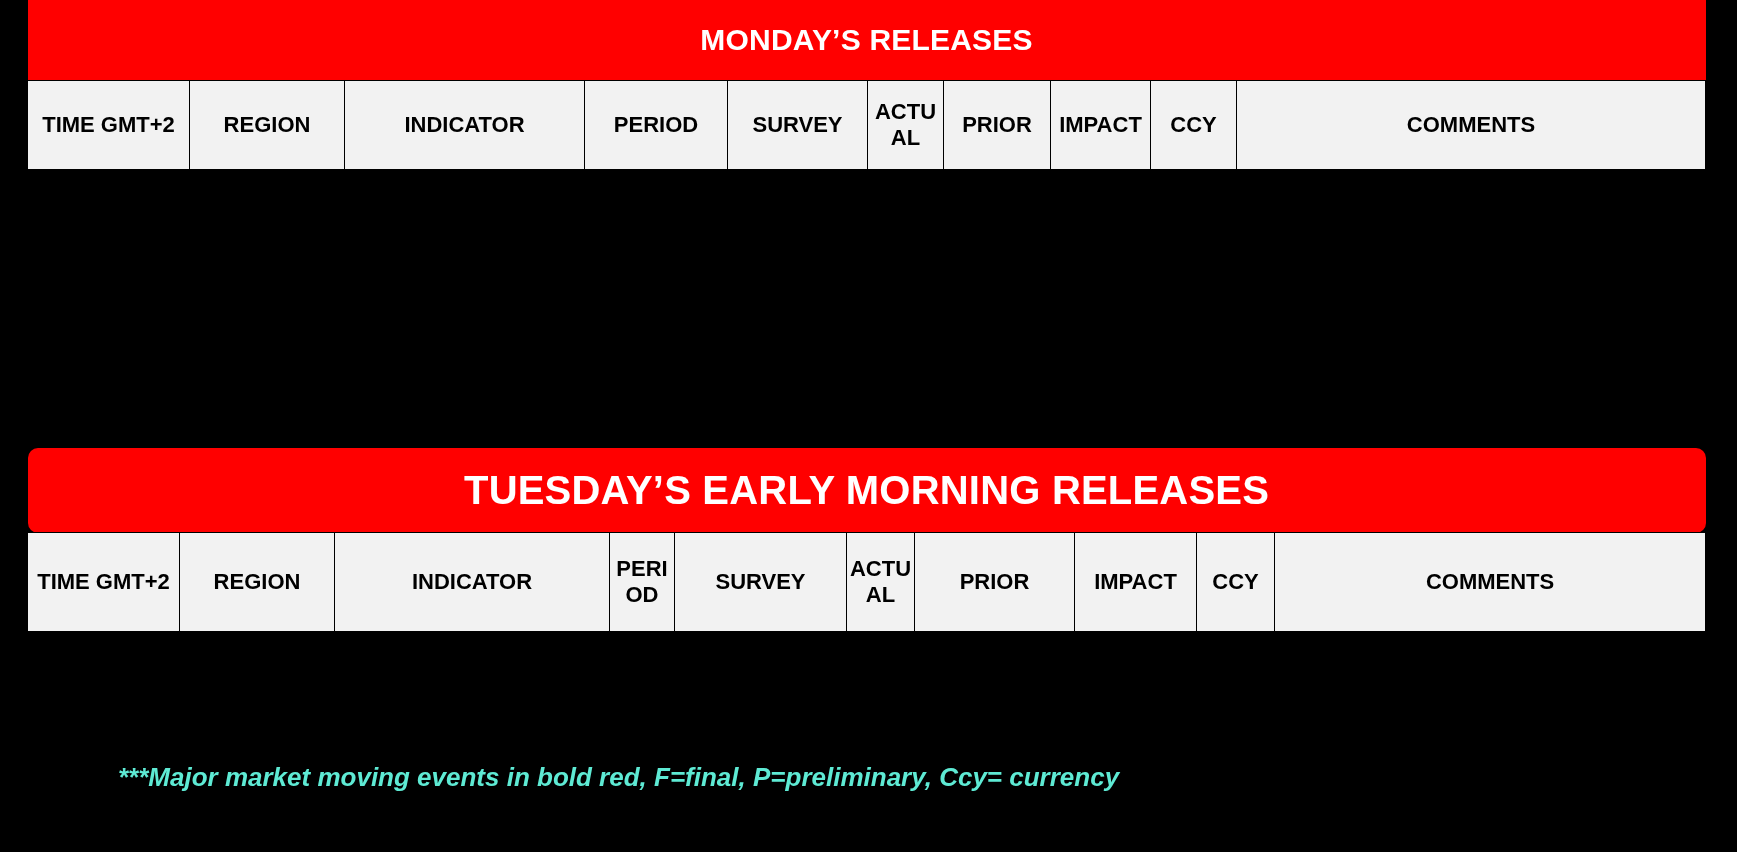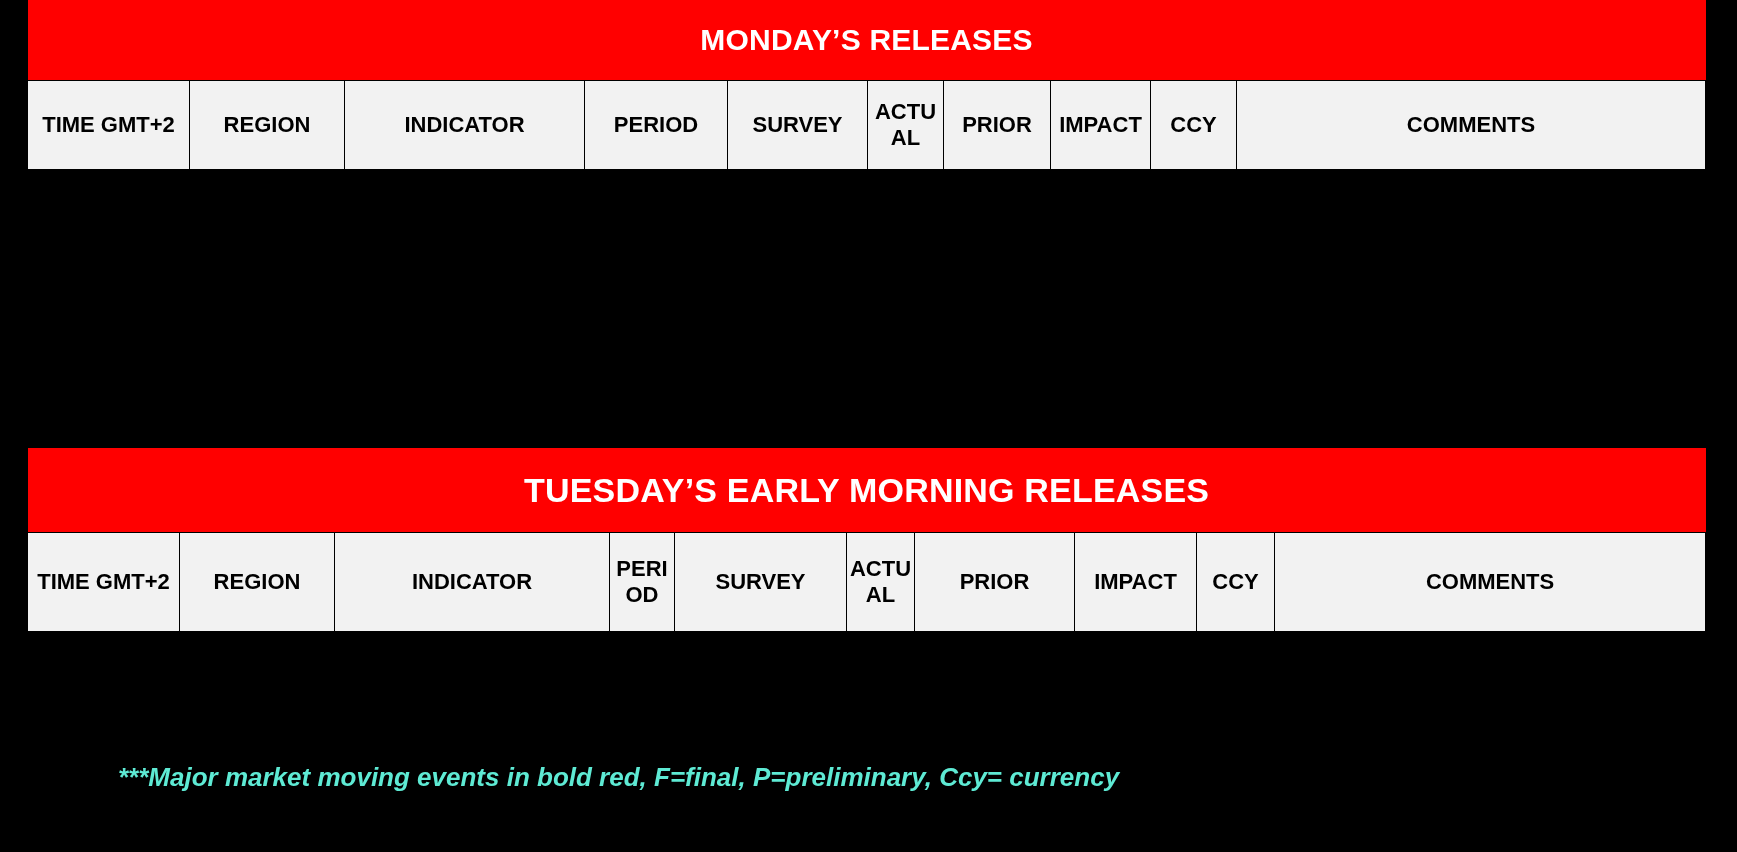--- a/index.html
+++ b/index.html
@@ -74,21 +74,21 @@
   #table-monday col.c-period    { width: 143px; }
   #table-monday col.c-survey    { width: 140px; }
   #table-monday col.c-actual    { width: 76px;  }
   #table-monday col.c-prior     { width: 107px; }
   #table-monday col.c-impact    { width: 100px; }
   #table-monday col.c-ccy       { width: 86px;  }
   #table-monday col.c-comments  { width: 469px; }
 
   
   #table-tuesday { top: 448px; }
-  #table-tuesday .banner-row td { height: 84px; font-size: 34px; }
+  #table-tuesday .banner-row td { height: 84px; font-size: 40px; border-radius: 10px; }
   #table-tuesday .head-row th { height: 94px; font-size: 22px; }
 
   #table-tuesday col.c-time      { width: 152px; }
   #table-tuesday col.c-region    { width: 155px; }
   #table-tuesday col.c-indicator { width: 275px; }
   #table-tuesday col.c-period    { width: 65px;  }
   #table-tuesday col.c-survey    { width: 172px; }
   #table-tuesday col.c-actual    { width: 68px;  }
   #table-tuesday col.c-prior     { width: 160px; }
   #table-tuesday col.c-impact    { width: 122px; }

